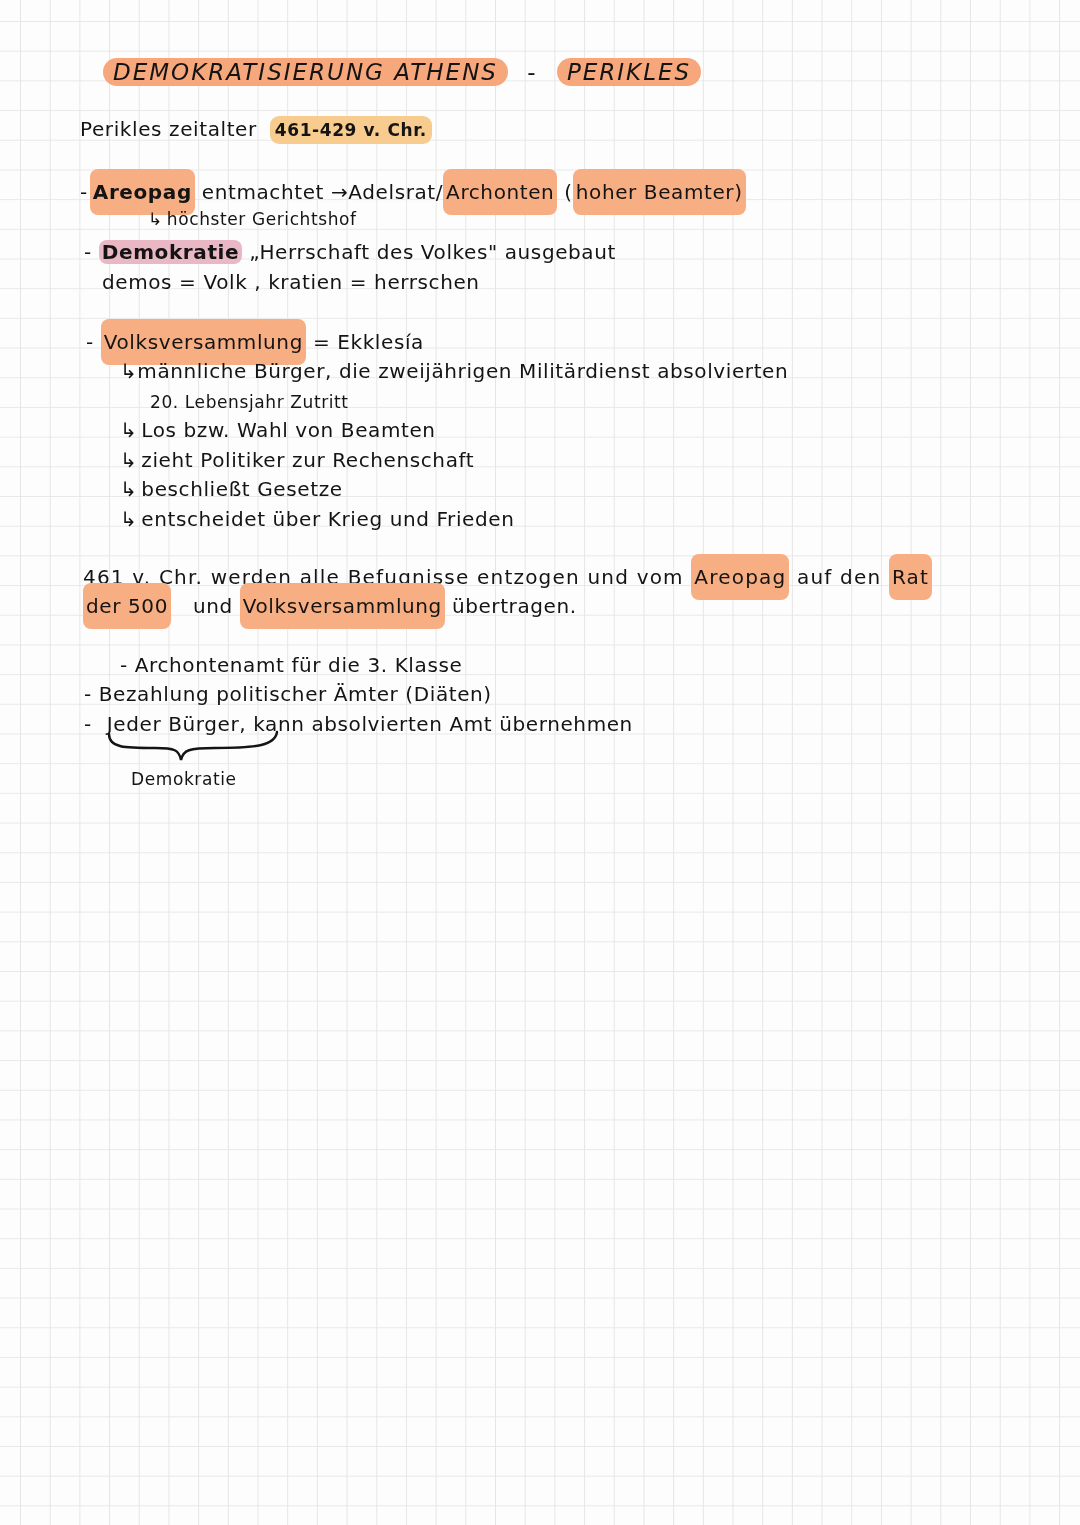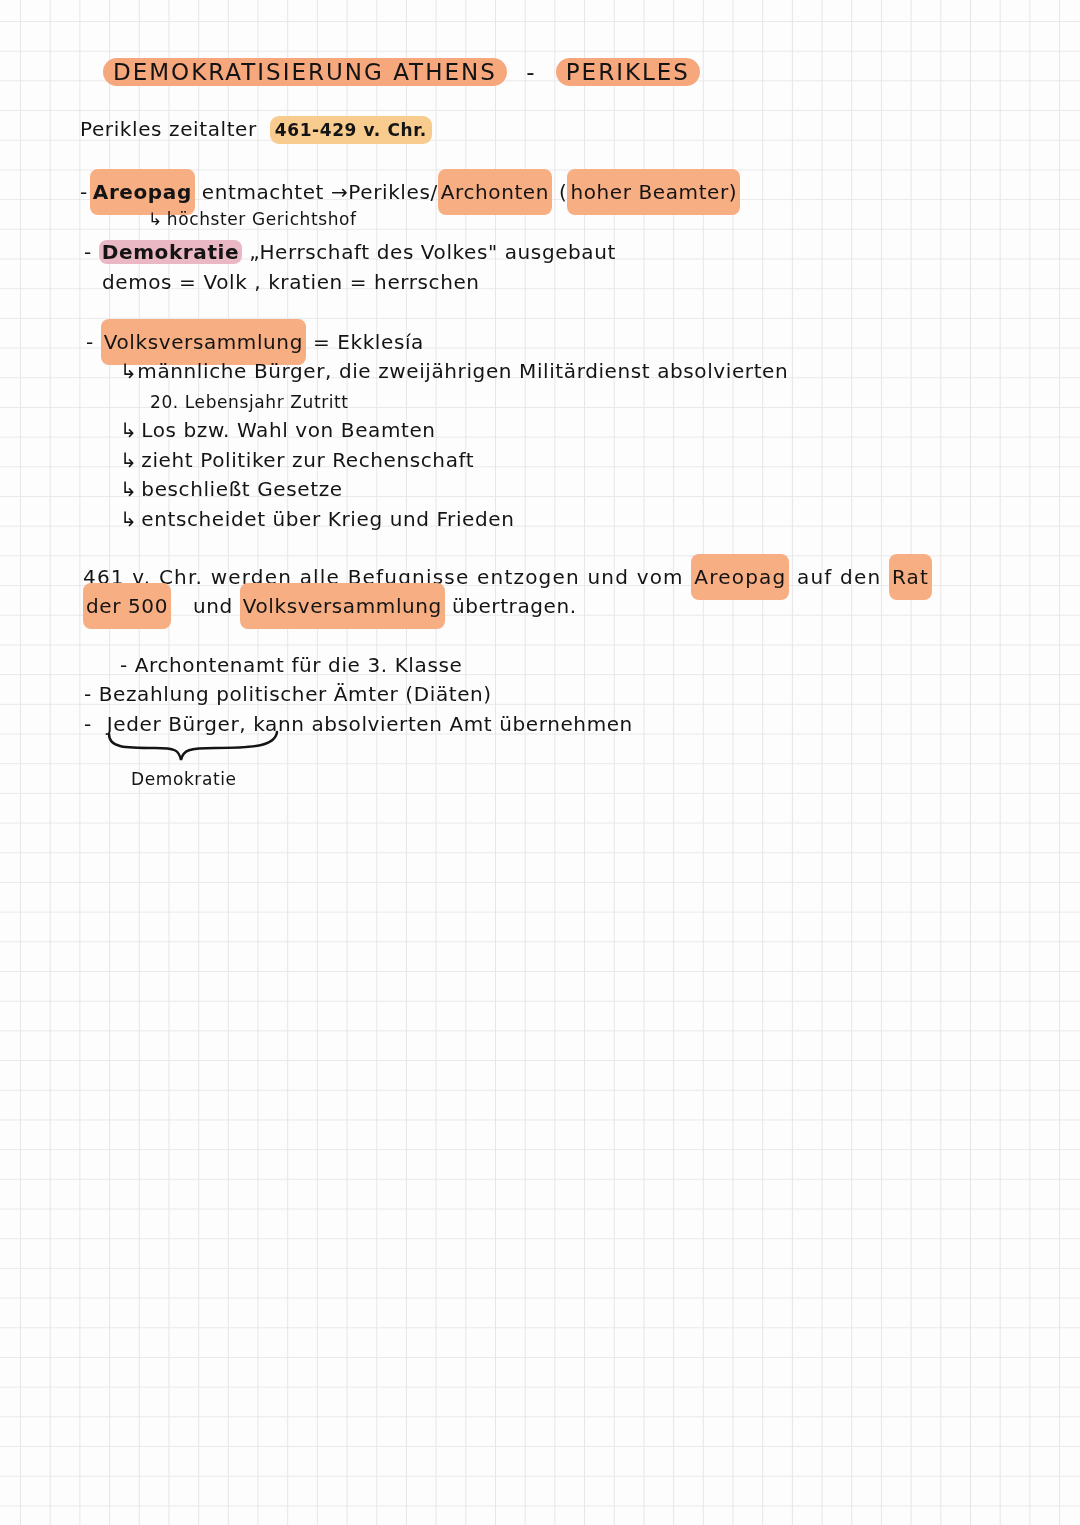--- a/index.html
+++ b/index.html
@@ -33,20 +33,21 @@
       white-space: nowrap;
       font-size: 23px;
       letter-spacing: 2px;
       font-family: "DejaVu Sans", sans-serif;
       line-height: 32px;
     }
     .pill {
       background: #f6a77c;
       border-radius: 16px;
       padding: 1px 10px;
+      font-style: italic;
     }
     .hl {
       background: #f7ae83;
       border-radius: 8px;
       padding: 11px 3px;
     }
     .hl-yellow {
       background: #f8cc8e;
       border-radius: 9px;
       padding: 4px 5px;
@@ -82,21 +83,21 @@
 </div>
 
 <div class="line" style="left:80px; top:115px;">
   <span>Perikles zeitalter</span>
   <span class="hl-yellow bold small" style="margin-left:6px;">461-429 v. Chr.</span>
 </div>
 
 <div class="line" style="left:80px; top:178px;">
   <span>-</span><span class="hl bold" style="margin-left:2px;">Areopag</span>
   <span>entmachtet</span>
-  <span>→</span><span>Perikles/</span><span class="hl">Archonten</span>
+  <span>→</span><span>Adelsrat/</span><span class="hl">Archonten</span>
   <span>(</span><span class="hl">hoher Beamter)</span>
 </div>
 <div class="line small" style="left:148px; top:205px;">
   <span class="arrow">↳</span><span>höchster Gerichtshof</span>
 </div>
 
 <div class="line" style="left:84px; top:238px;">
   <span>-</span>
   <span class="hl-pink bold">Demokratie</span>
   <span>„Herrschaft des Volkes" ausgebaut</span>

